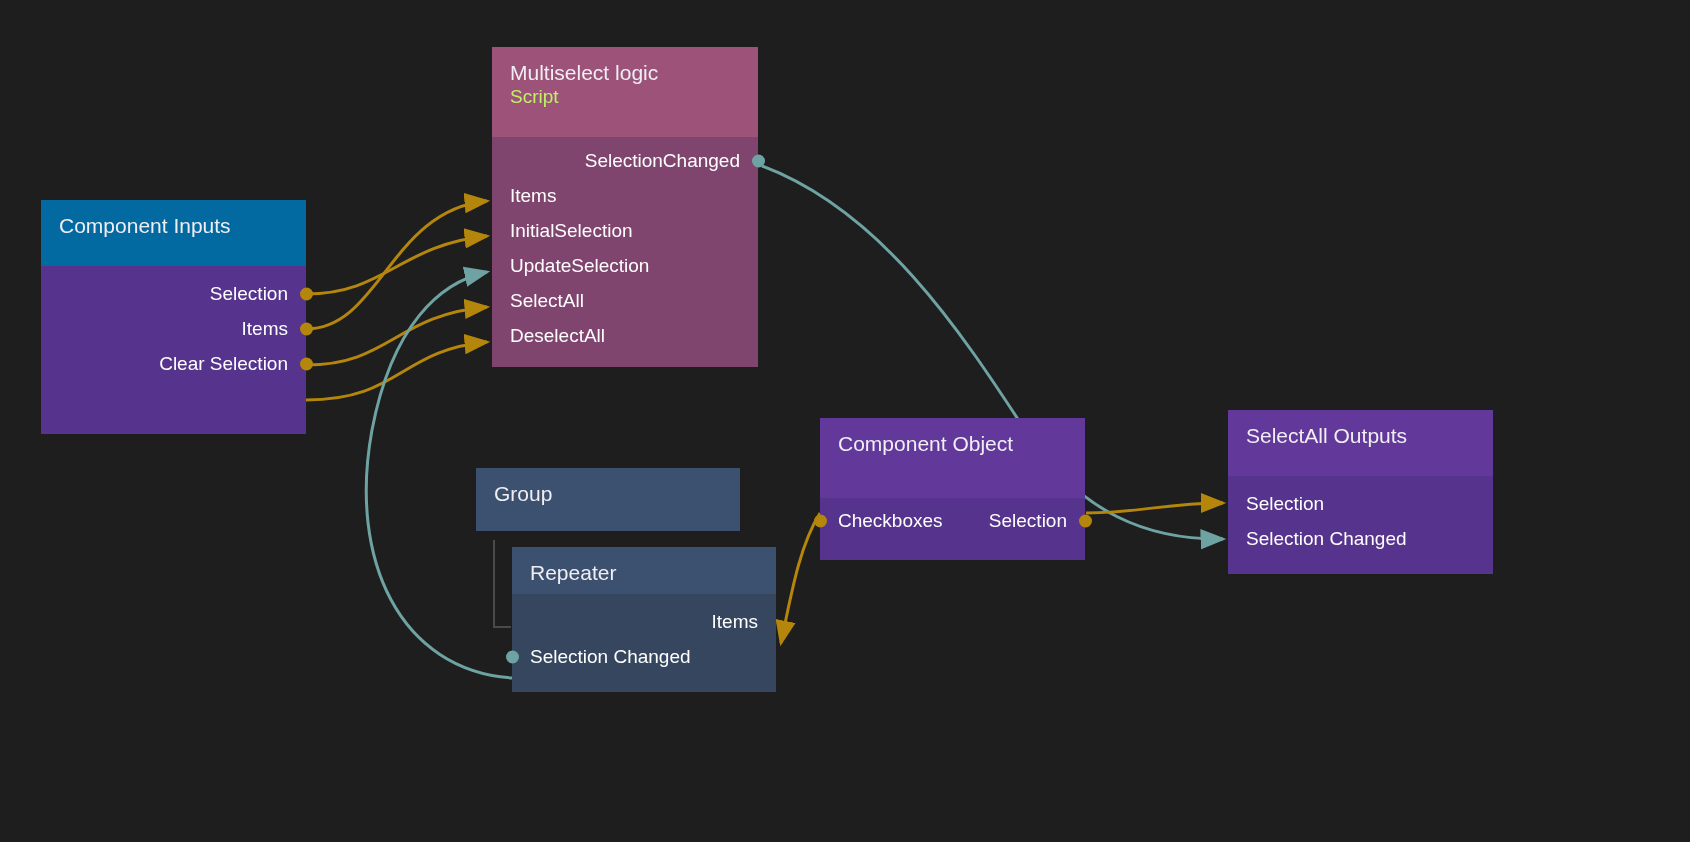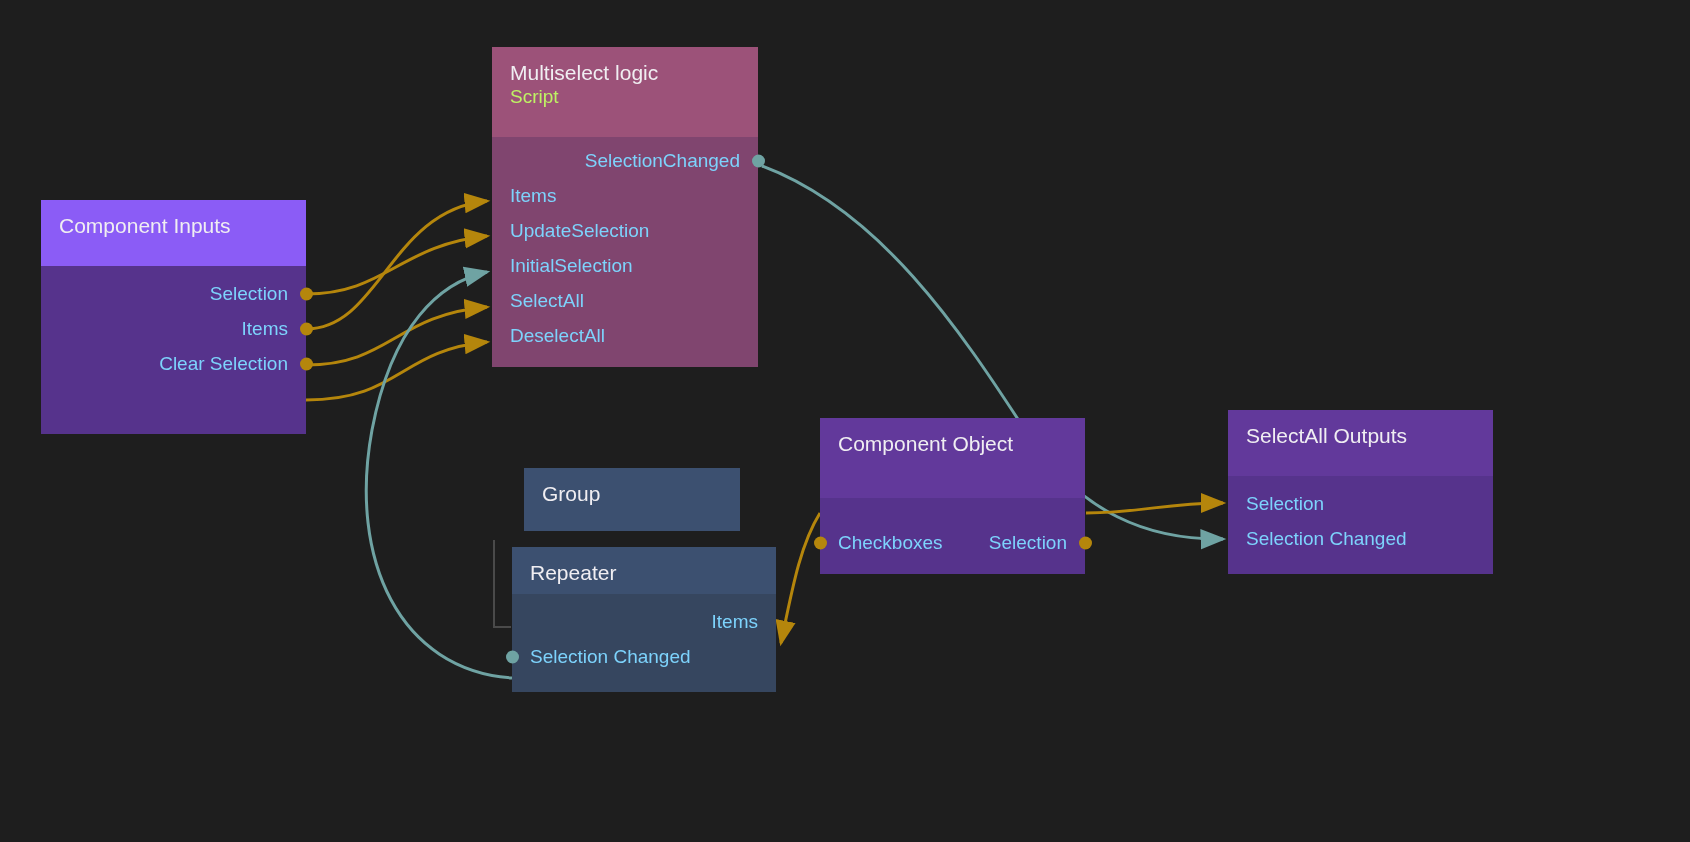--- a/index.html
+++ b/index.html
@@ -49,21 +49,21 @@
     padding: 10px 0 14px 0;
   }
   .port-row {
     position: relative;
     height: 35px;
     display: flex;
     align-items: center;
   }
   .port-label {
     font-size: 19px;
-    color: #7dd3fc;
+    color: #ffffff;
     white-space: nowrap;
   }
   .port-row.in .port-label  { padding-left: 18px; text-align: left; }
   .port-row.out .port-label { margin-left: auto; padding-right: 18px; text-align: right; }
   .port-row.dual { justify-content: space-between; padding: 0 18px; }
   .port-row.dual .port-label { padding: 0; margin: 0; }
 
   .port-dot {
     position: absolute;
     width: 13px;
@@ -76,36 +76,36 @@
   .dot-gold { background: #b5860c; }
   .dot-teal { background: #6fa3a3; }
 
   
   #node-multiselect { left: 492px; top: 47px; width: 266px; }
   #node-multiselect .node-header { height: 90px; background: #9c5279; }
   #node-multiselect .node-body { background: #80456f; min-height: 188px; padding-top: 6px; }
 
   
   #node-inputs { left: 41px; top: 200px; width: 265px; }
-  #node-inputs .node-header { height: 66px; background: #8b5cf6; }
+  #node-inputs .node-header { height: 66px; background: #0369a1; }
   #node-inputs .node-body { background: #56338c; min-height: 168px; padding-top: 10px; }
 
   
   #node-object { left: 820px; top: 418px; width: 265px; }
   #node-object .node-header { height: 80px; background: #62399b; }
-  #node-object .node-body { background: #56338c; min-height: 62px; padding-top: 27px; }
+  #node-object .node-body { background: #56338c; min-height: 62px; padding-top: 5px; }
 
   
   #node-outputs { left: 1228px; top: 410px; width: 265px; }
   #node-outputs .node-header { height: 66px; background: #62399b; }
   #node-outputs .node-body { background: #56338c; min-height: 98px; padding-top: 10px; }
 
   
   #node-group { left: 476px; top: 468px; width: 264px; }
-  #node-group .node-header { height: 63px; background: #3c5070; margin-left: 48px; }
+  #node-group .node-header { height: 63px; background: #3c5070; }
 
   
   #node-repeater { left: 512px; top: 547px; width: 264px; }
   #node-repeater .node-header { height: 47px; background: #3c5070; }
   #node-repeater .node-body { background: #36465f; min-height: 98px; padding-top: 10px; }
 
   
   #group-bracket {
     position: absolute;
     left: 493px;
@@ -163,25 +163,25 @@
       <div class="port-row out">
         <span class="port-label">SelectionChanged</span>
         <span class="port-dot dot-teal right"></span>
       </div>
 
       <div class="port-row in">
         <span class="port-label">Items</span>
       </div>
 
       <div class="port-row in">
+        <span class="port-label">InitialSelection</span>
+      </div>
+
+      <div class="port-row in">
         <span class="port-label">UpdateSelection</span>
-      </div>
-
-      <div class="port-row in">
-        <span class="port-label">InitialSelection</span>
       </div>
 
       <div class="port-row in">
         <span class="port-label">SelectAll</span>
       </div>
 
       <div class="port-row in">
         <span class="port-label">DeselectAll</span>
       </div>
 

